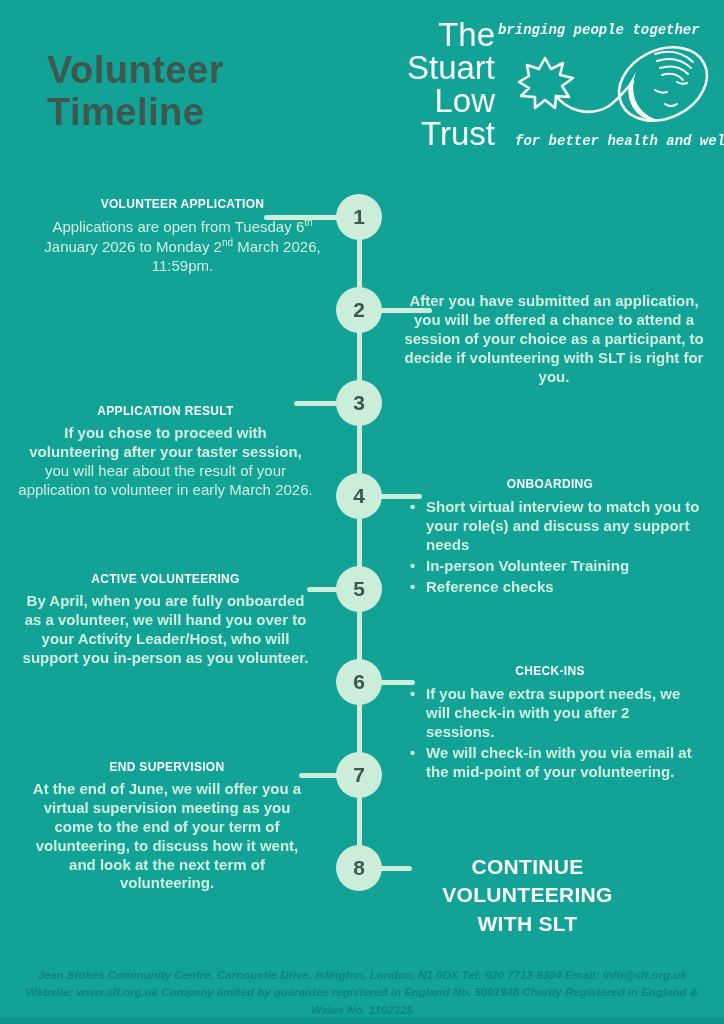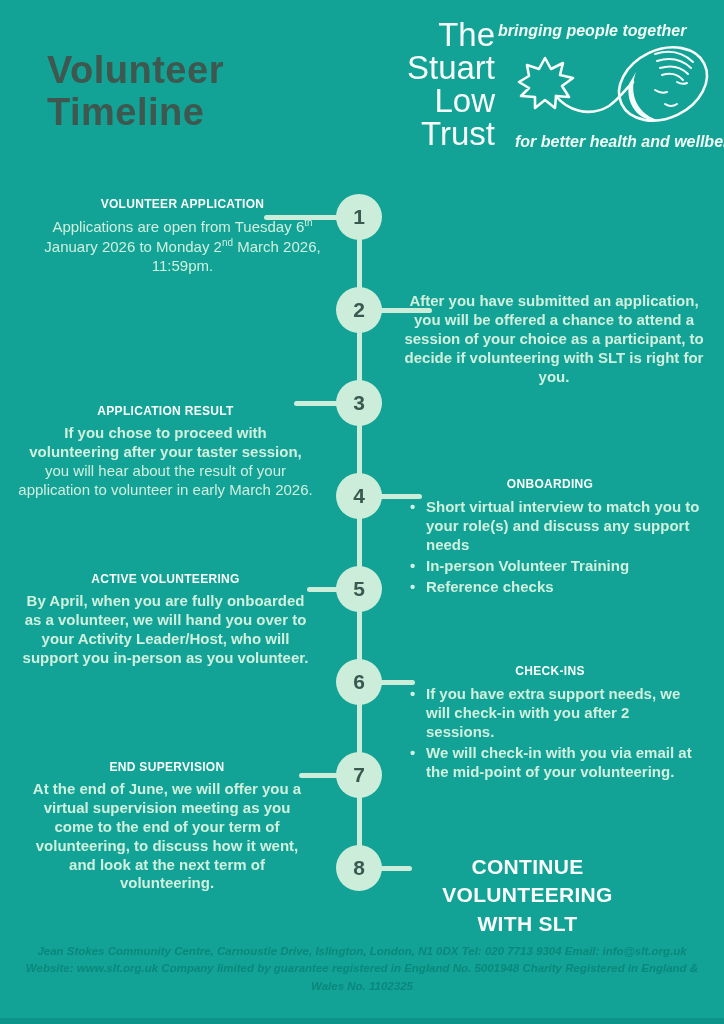--- a/index.html
+++ b/index.html
@@ -31,25 +31,26 @@
     right: 229px; top: 18px;
     width: 120px;
     text-align: right;
     font-size: 33px;
     font-weight: 400;
     line-height: 1.0;
     color: #F7FDFA;
   }
   .tagline {
     position: absolute;
-    font-size: 16px;
+    font-size: 14px;
     font-style: italic;
     font-weight: 700;
     color: #EFFBF4;
     white-space: nowrap;
+    font-family: Liberation Mono, monospace;
   }
   .tagline-top   { left: 498px; top: 22px; }
   .tagline-bottom{ left: 515px; top: 133px; }
   .logo-art { position: absolute; left: 505px; top: 38px; }
 
   
   .vline {
     position: absolute;
     left: 357px; top: 217px;
     width: 5px; height: 651px;
@@ -133,21 +134,21 @@
   }
   ul.step-bullets li::before {
     content: "•";
     position: absolute;
     left: 2px; top: 0;
   }
 
   
   .footer {
     position: absolute;
-    left: 12px; right: 12px; bottom: 28px;
+    left: 12px; right: 12px; bottom: 4px;
     text-align: center;
     font-size: 11.5px;
     font-style: italic;
     font-weight: 700;
     line-height: 1.55;
     color: #0B877C;
   }
   .bottom-strip {
     position: absolute;
     left: 0; bottom: 0;

